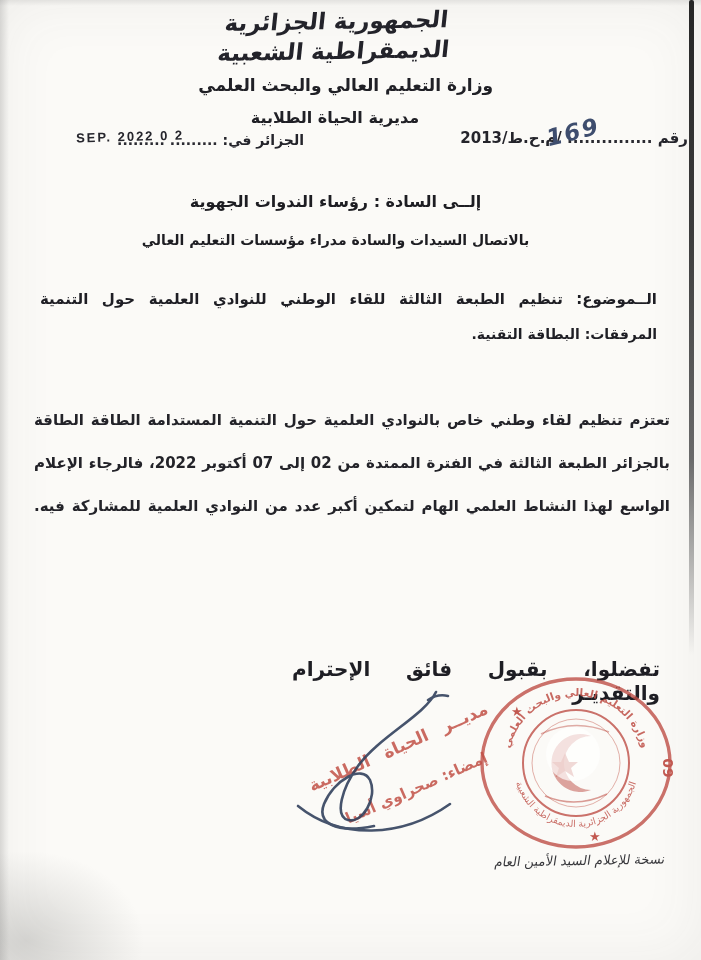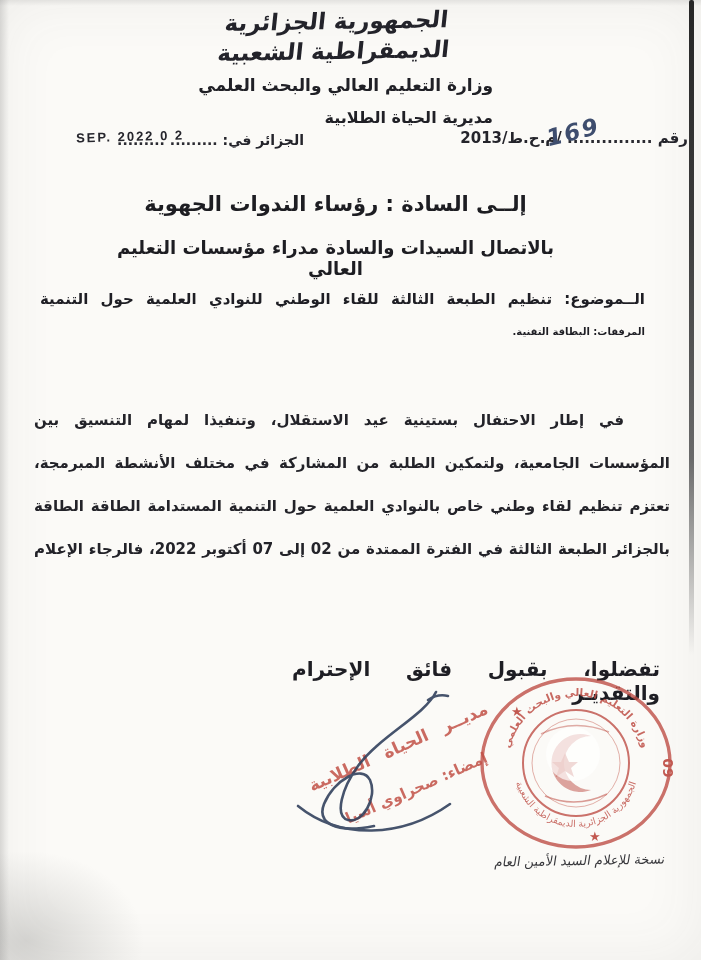--- a/index.html
+++ b/index.html
@@ -40,21 +40,21 @@
   .calligraphy{
     font-size:23px;font-weight:bold;line-height:30px;
     transform:skewX(-7deg) rotate(-1deg);
     font-family:"DejaVu Sans", sans-serif;
     color:#23232a;
   }
   .ministry-line{
     margin-top:9px;font-size:17px;font-weight:bold;text-align:right;color:#202026;
   }
   .directorate-line{
-    margin-top:13px;font-size:16px;font-weight:bold;text-align:right;color:#202026;
+    margin-top:13px;font-size:16px;font-weight:bold;text-align:center;color:#202026;
   }
 
   
   .ref-number{
     position:absolute;top:129px;right:13px;width:252px;
     direction:rtl;text-align:right;font-size:15px;font-weight:bold;color:#24242b;
   }
   .ref-number .dots,.ref-date .dots{letter-spacing:1px;font-weight:bold;color:#2a2a31;}
   .handwritten-number{
     position:absolute;top:-10px;right:88px;
@@ -70,38 +70,38 @@
     font-family:"Liberation Sans","DejaVu Sans",sans-serif;
     font-size:13px;font-weight:bold;letter-spacing:2px;color:#26262d;
     transform:rotate(-1.5deg);white-space:nowrap;
   }
 
   
   .addressee{
     position:absolute;top:192px;left:92px;right:122px;
     direction:rtl;text-align:center;color:#1d1d22;
   }
-  .addressee-line1{font-size:21px;font-weight:bold;margin-bottom:21px;}
-  .addressee-line2{font-size:18px;font-weight:bold;}
+  .addressee-line1{font-size:16px;font-weight:bold;margin-bottom:21px;}
+  .addressee-line2{font-size:14px;font-weight:bold;}
 
   
   .subject-block{
-    position:absolute;top:290px;right:56px;left:40px;
+    position:absolute;top:290px;right:44px;left:40px;
     direction:rtl;color:#1e1e24;
   }
   .subject-line1{
     font-size:15px;font-weight:bold;
     text-align:justify;text-align-last:justify;
   }
   .subject-line2{
     margin-top:20px;font-size:15px;font-weight:bold;
     text-align:right;padding-right:238px;
   }
   .attachments-line{
-    margin-top:18px;font-size:10px;font-weight:bold;text-align:right;
+    margin-top:18px;font-size:14px;font-weight:bold;text-align:right;
   }
 
   
   .body-block{
     position:absolute;top:399px;right:31px;left:34px;
     direction:rtl;color:#232329;font-size:15px;font-weight:bold;
   }
   .body-line{
     line-height:43px;height:43px;
     text-align:justify;text-align-last:justify;
@@ -176,24 +176,23 @@
       <span>الــموضوع:</span>
       <span>تنظيم الطبعة الثالثة للقاء الوطني للنوادي العلمية حول التنمية</span>
     </div>
     <div class="attachments-line">
       <span>المرفقات:</span>
       <span>البطاقة التقنية.</span>
     </div>
   </div>
 
   <div class="body-block">
-    <div class="body-line indent">في إطار الاحتفال بستينية عيد الاستقلال، وتنفيذا لمهام التنسيق بين</div>
-    <div class="body-line">المؤسسات الجامعية، ولتمكين الطلبة من المشاركة في مختلف الأنشطة المبرمجة،</div>
     <div class="body-line">تعتزم تنظيم لقاء وطني خاص بالنوادي العلمية حول التنمية المستدامة الطاقة الطاقة</div>
     <div class="body-line">بالجزائر الطبعة الثالثة في الفترة الممتدة من 02 إلى 07 أكتوبر 2022، فالرجاء الإعلام</div>
+    <div class="body-line">الواسع لهذا النشاط العلمي الهام لتمكين أكبر عدد من النوادي العلمية للمشاركة فيه.</div>
   </div>
 
   <div class="closing-line">تفضلوا، بقبول فائق الإحترام والتقديـر</div>
 
   <div class="stamp-text">
     <div class="stamp-title">مديــر الحياة الطلابية</div>
     <div class="stamp-name">إمضاء: صحراوي أسيا</div>
   </div>
 
   <svg class="signature-svg" width="200" height="165" viewBox="0 0 200 165">

